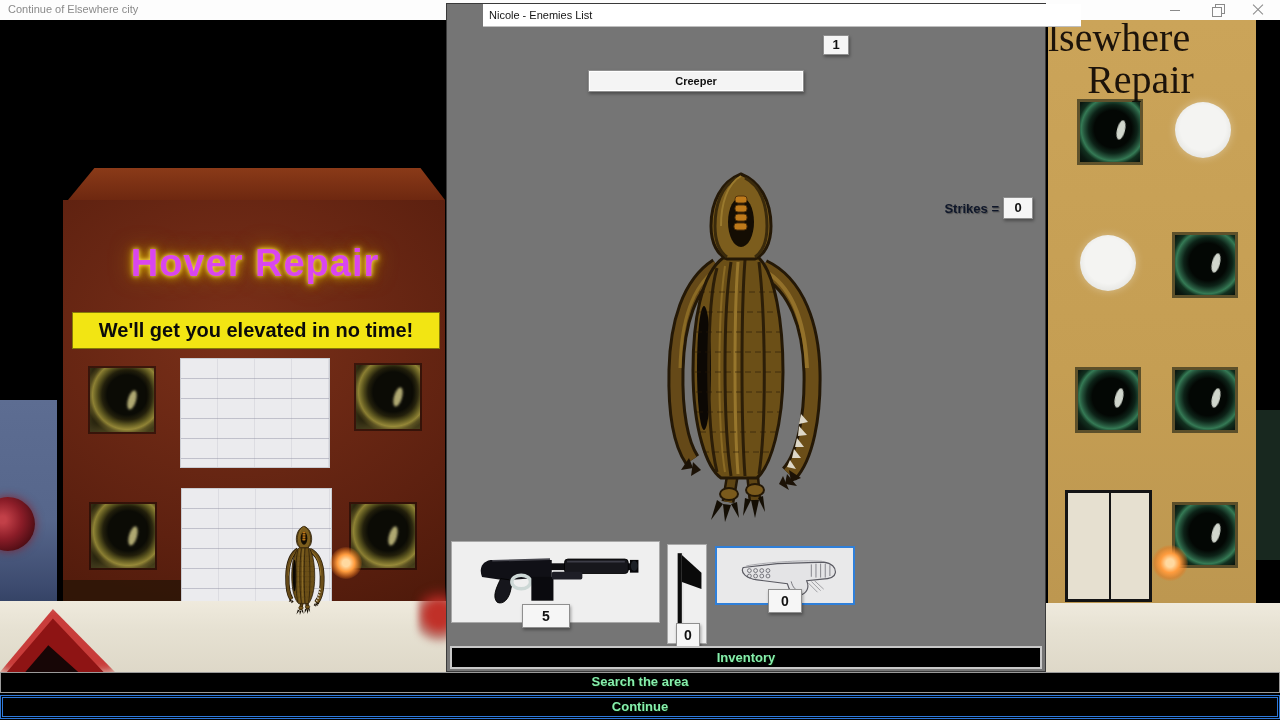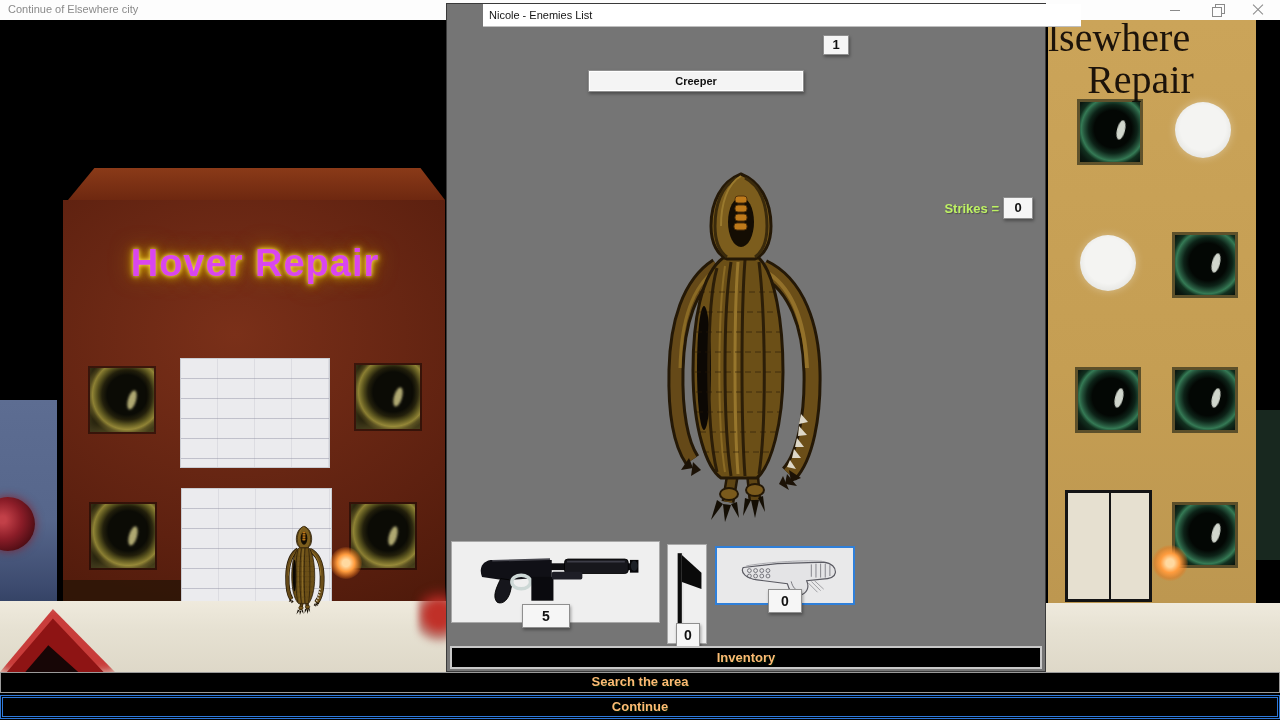--- a/index.html
+++ b/index.html
@@ -90,33 +90,33 @@
   #dialog-titlebar { position:relative; width:100%; height:23px; background:#ffffff; border-bottom:1px solid #bfbfbf;margin-left:36px; }
   #dialog-titlebar .dtitle { position:absolute; left:6px; top:5px; font-size:11px; color:#151515; }
   #dialog-body { position:relative; width:100%; height:644px; }
 
   .btn3d { background:#f4f4f4; border:1px solid #8f8f8f; box-shadow:inset 0 0 0 1px #ffffff, 1px 2px 3px rgba(0,0,0,.35); }
   #creeper-btn { left:141px; top:7px; width:216px; height:22px; font-size:11px; font-weight:bold; color:#111;
           text-align:center; line-height:20px;margin-top:36px; }
   .count-box { background:#f6f6f6; border:1px solid #8f8f8f; box-shadow:1px 2px 3px rgba(0,0,0,.35);
           font-weight:bold; color:#111; text-align:center; }
   #enemy-count { left:376px; top:8px; width:26px; height:20px; font-size:13px; line-height:18px; }
-  #strikes-label { left:468px; top:174px; width:84px; font-size:13px; font-weight:bold; color:#bef264; text-align:right;
+  #strikes-label { left:468px; top:174px; width:84px; font-size:13px; font-weight:bold; color:#0f172a; text-align:right;
           text-shadow:1px 1px 1px rgba(0,0,0,.35); }
   #strikes-value { left:556px; top:170px; width:30px; height:22px; font-size:13px; line-height:20px; }
 
   .weapon-panel { background:#efefef; border:1px solid #a8a8a8; }
   #panel-shotgun { left:4px; top:514px; width:209px; height:82px; }
   #panel-axe { left:220px; top:517px; width:40px; height:100px; }
   #panel-raygun { left:268px; top:519px; width:140px; height:59px; background:#e9e9ea; border:2px solid #2f7fd9; }
   #count-shotgun { left:75px; top:577px; width:48px; height:24px; font-size:14px; line-height:22px; }
   #count-axe { left:229px; top:596px; width:24px; height:24px; font-size:14px; line-height:22px; }
   #count-raygun { left:321px; top:562px; width:34px; height:24px; font-size:14px; line-height:22px; }
 
-  .green-bar { background:#000; color:#fdba74; font-weight:bold; font-size:13px; text-align:center;
+  .green-bar { background:#000; color:#86efac; font-weight:bold; font-size:13px; text-align:center;
           text-shadow:1px 1px 0 rgba(0,40,0,.6); }
   #inventory-bar { left:3px; top:619px; width:592px; height:23px; border:2px solid #c8c8c8; line-height:19px; }
 
   
   #search-bar { left:0; top:672px; width:1280px; height:21px; border:1px solid #9a9a9a; line-height:18px; }
   #continue-bar { left:0; top:695px; width:1280px; height:24px; border:1px solid #2e78d8;
           box-shadow:inset 0 0 0 1px #000, inset 0 0 0 2px #2e78d8; line-height:21px; }
 </style>
 </head>
 <body>
@@ -241,20 +241,21 @@
 
   <div id="scene" class="abs">
 
     <div id="pillar" class="abs"></div>
     <div id="pillar-orb" class="abs"></div>
 
     <div id="roof" class="abs"></div>
     <div id="facade" class="abs"></div>
     <div id="facade-shadow" class="abs"></div>
     <div id="repair-sign" class="abs">Hover Repair</div>
+    <div id="repair-banner" class="abs">We'll get you elevated in no time!</div>
 
     <div class="abs garage-door" style="left:180px;top:338px;width:150px;height:110px"></div>
     <div class="abs garage-door" style="left:181px;top:468px;width:151px;height:120px"></div>
 
     <div class="ph-gold" style="left:90px;top:348px"></div>
     <div class="ph-gold" style="left:356px;top:345px"></div>
     <div class="ph-gold" style="left:91px;top:484px"></div>
     <div class="ph-gold" style="left:351px;top:484px"></div>
 
     <div id="hotel-facade" class="abs"></div>

